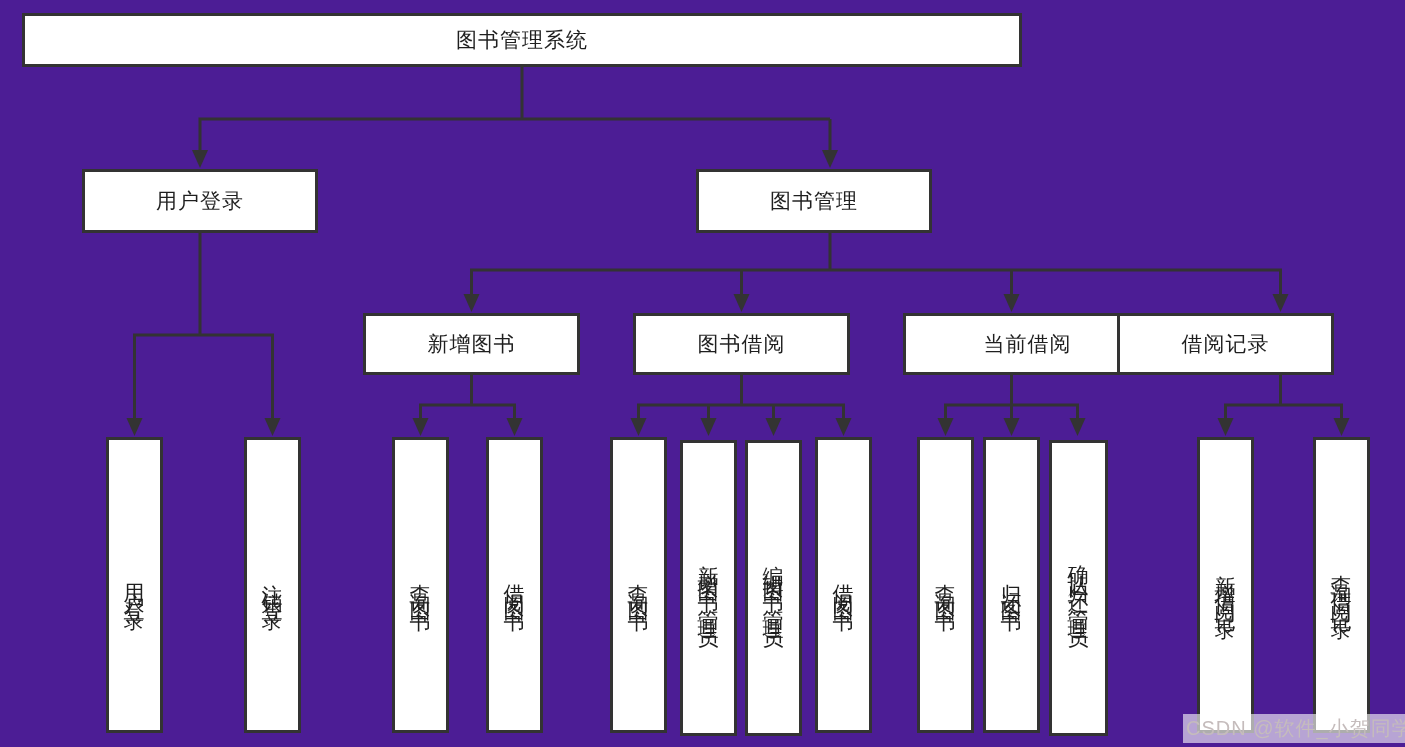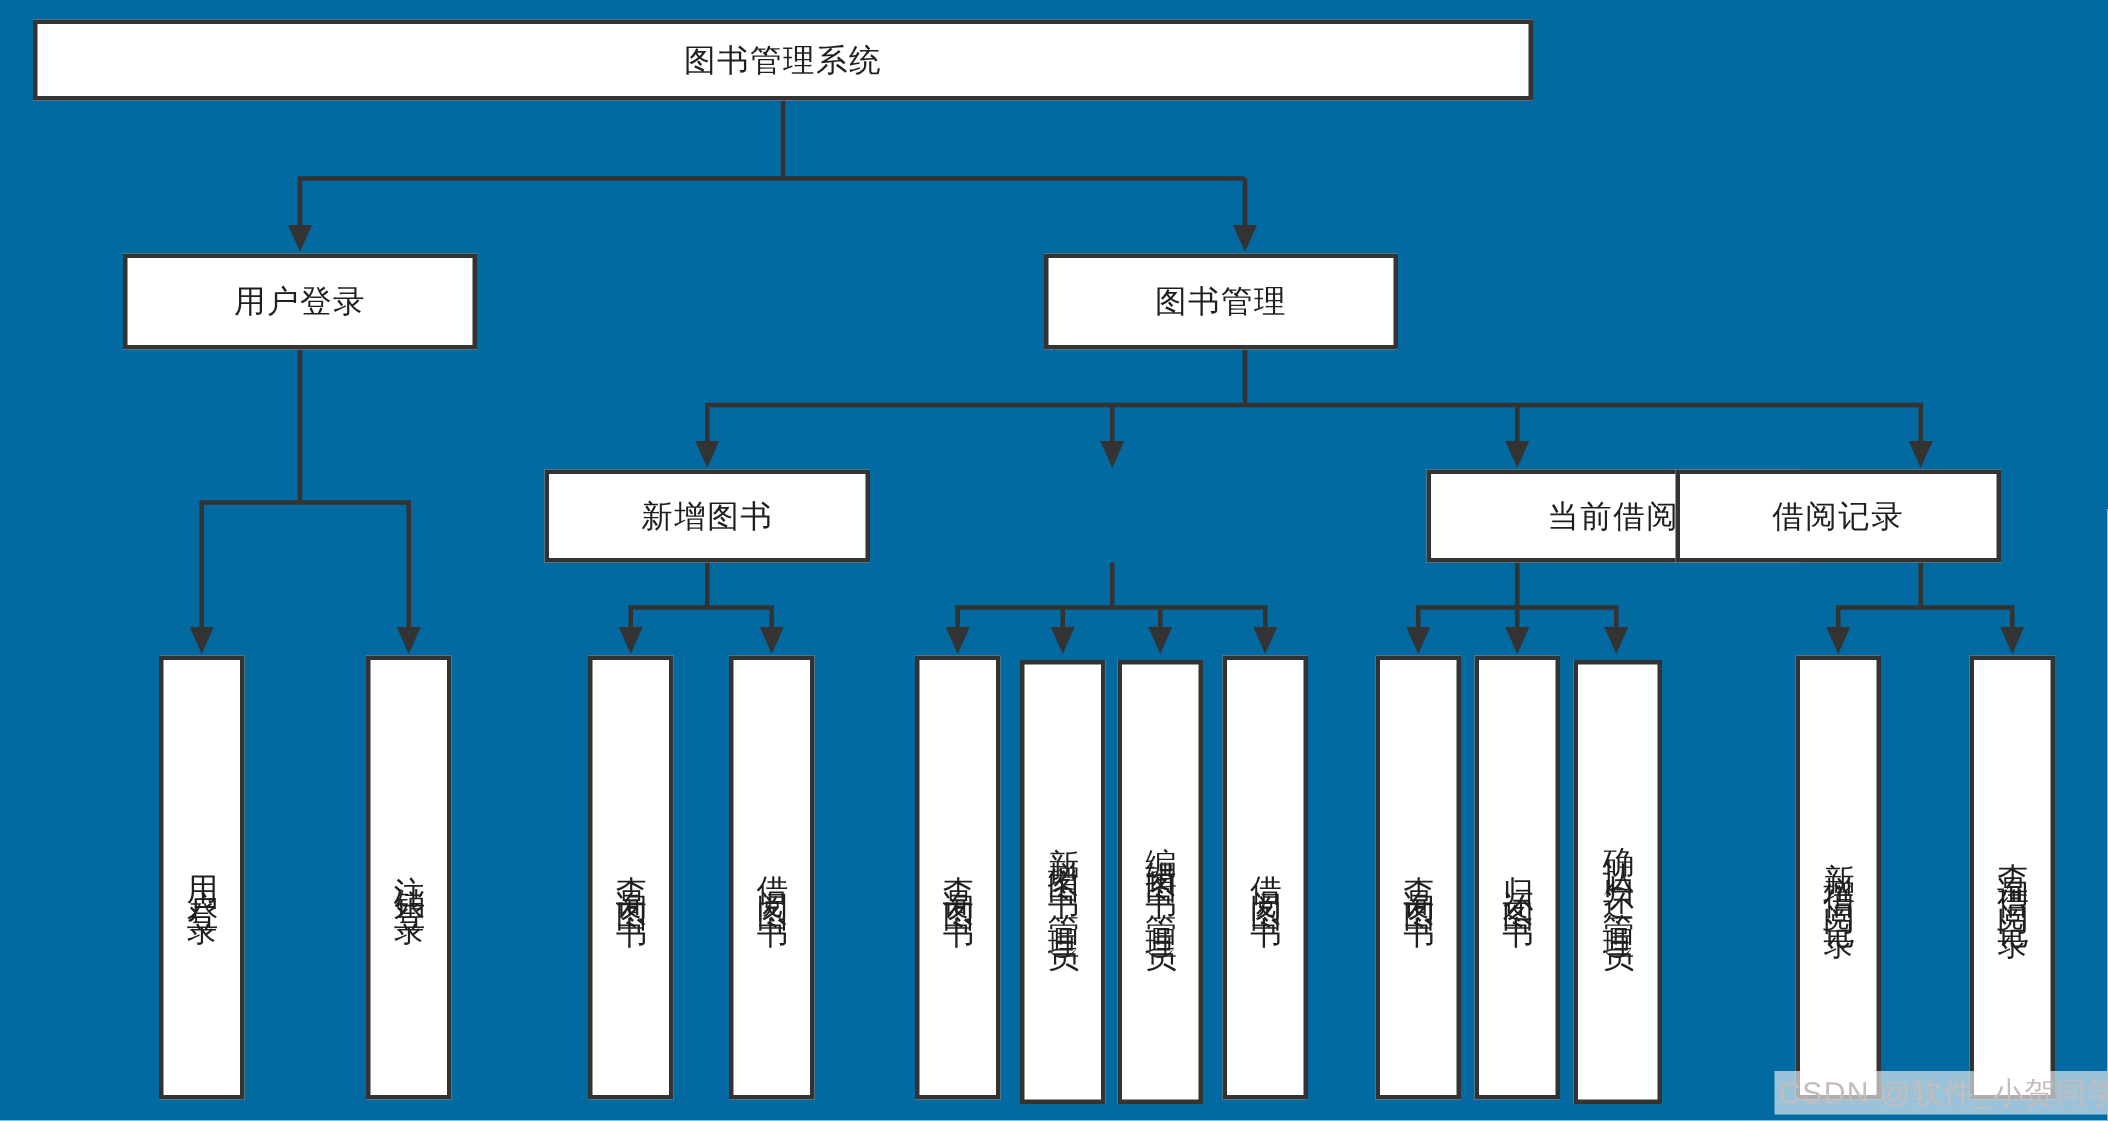--- a/index.html
+++ b/index.html
@@ -5,21 +5,21 @@
   html, body {
     margin: 0;
     padding: 0;
     background: #ffffff;
     font-family: "Liberation Sans", sans-serif;
   }
   .canvas {
     position: relative;
     width: 1405px;
     height: 747px;
-    background: #0369a1;
+    background: #4c1d95;
     overflow: hidden;
     text-decoration: underline;
   }
   svg.connectors {
     position: absolute;
     left: 0; top: 0;
     width: 1405px;
     height: 747px;
     z-index: 1;
   }
@@ -122,21 +122,24 @@
   <div class="box" style="left:82px; top:169px; width:236px; height:64px">
     <span class="hlabel">用户登录</span>
   </div>
   <div class="box" style="left:696px; top:169px; width:236px; height:64px">
     <span class="hlabel">图书管理</span>
   </div>
 
   <div class="box" style="left:363px; top:313px; width:217px; height:62px">
     <span class="hlabel">新增图书</span>
   </div>
-  <div class="box" style="left:951px; top:313px; width:249px; height:62px">
+  <div class="box" style="left:633px; top:313px; width:217px; height:62px">
+    <span class="hlabel">图书借阅</span>
+  </div>
+  <div class="box" style="left:903px; top:313px; width:249px; height:62px">
     <span class="hlabel">当前借阅</span>
   </div>
   <div class="box" style="left:1117px; top:313px; width:217px; height:62px">
     <span class="hlabel">借阅记录</span>
   </div>
 
   <div class="box leaf" style="left:106px; top:437px; width:57px; height:296px">
     <span class="vlabel">用户登录</span>
   </div>
   <div class="box leaf" style="left:244px; top:437px; width:57px; height:296px">

